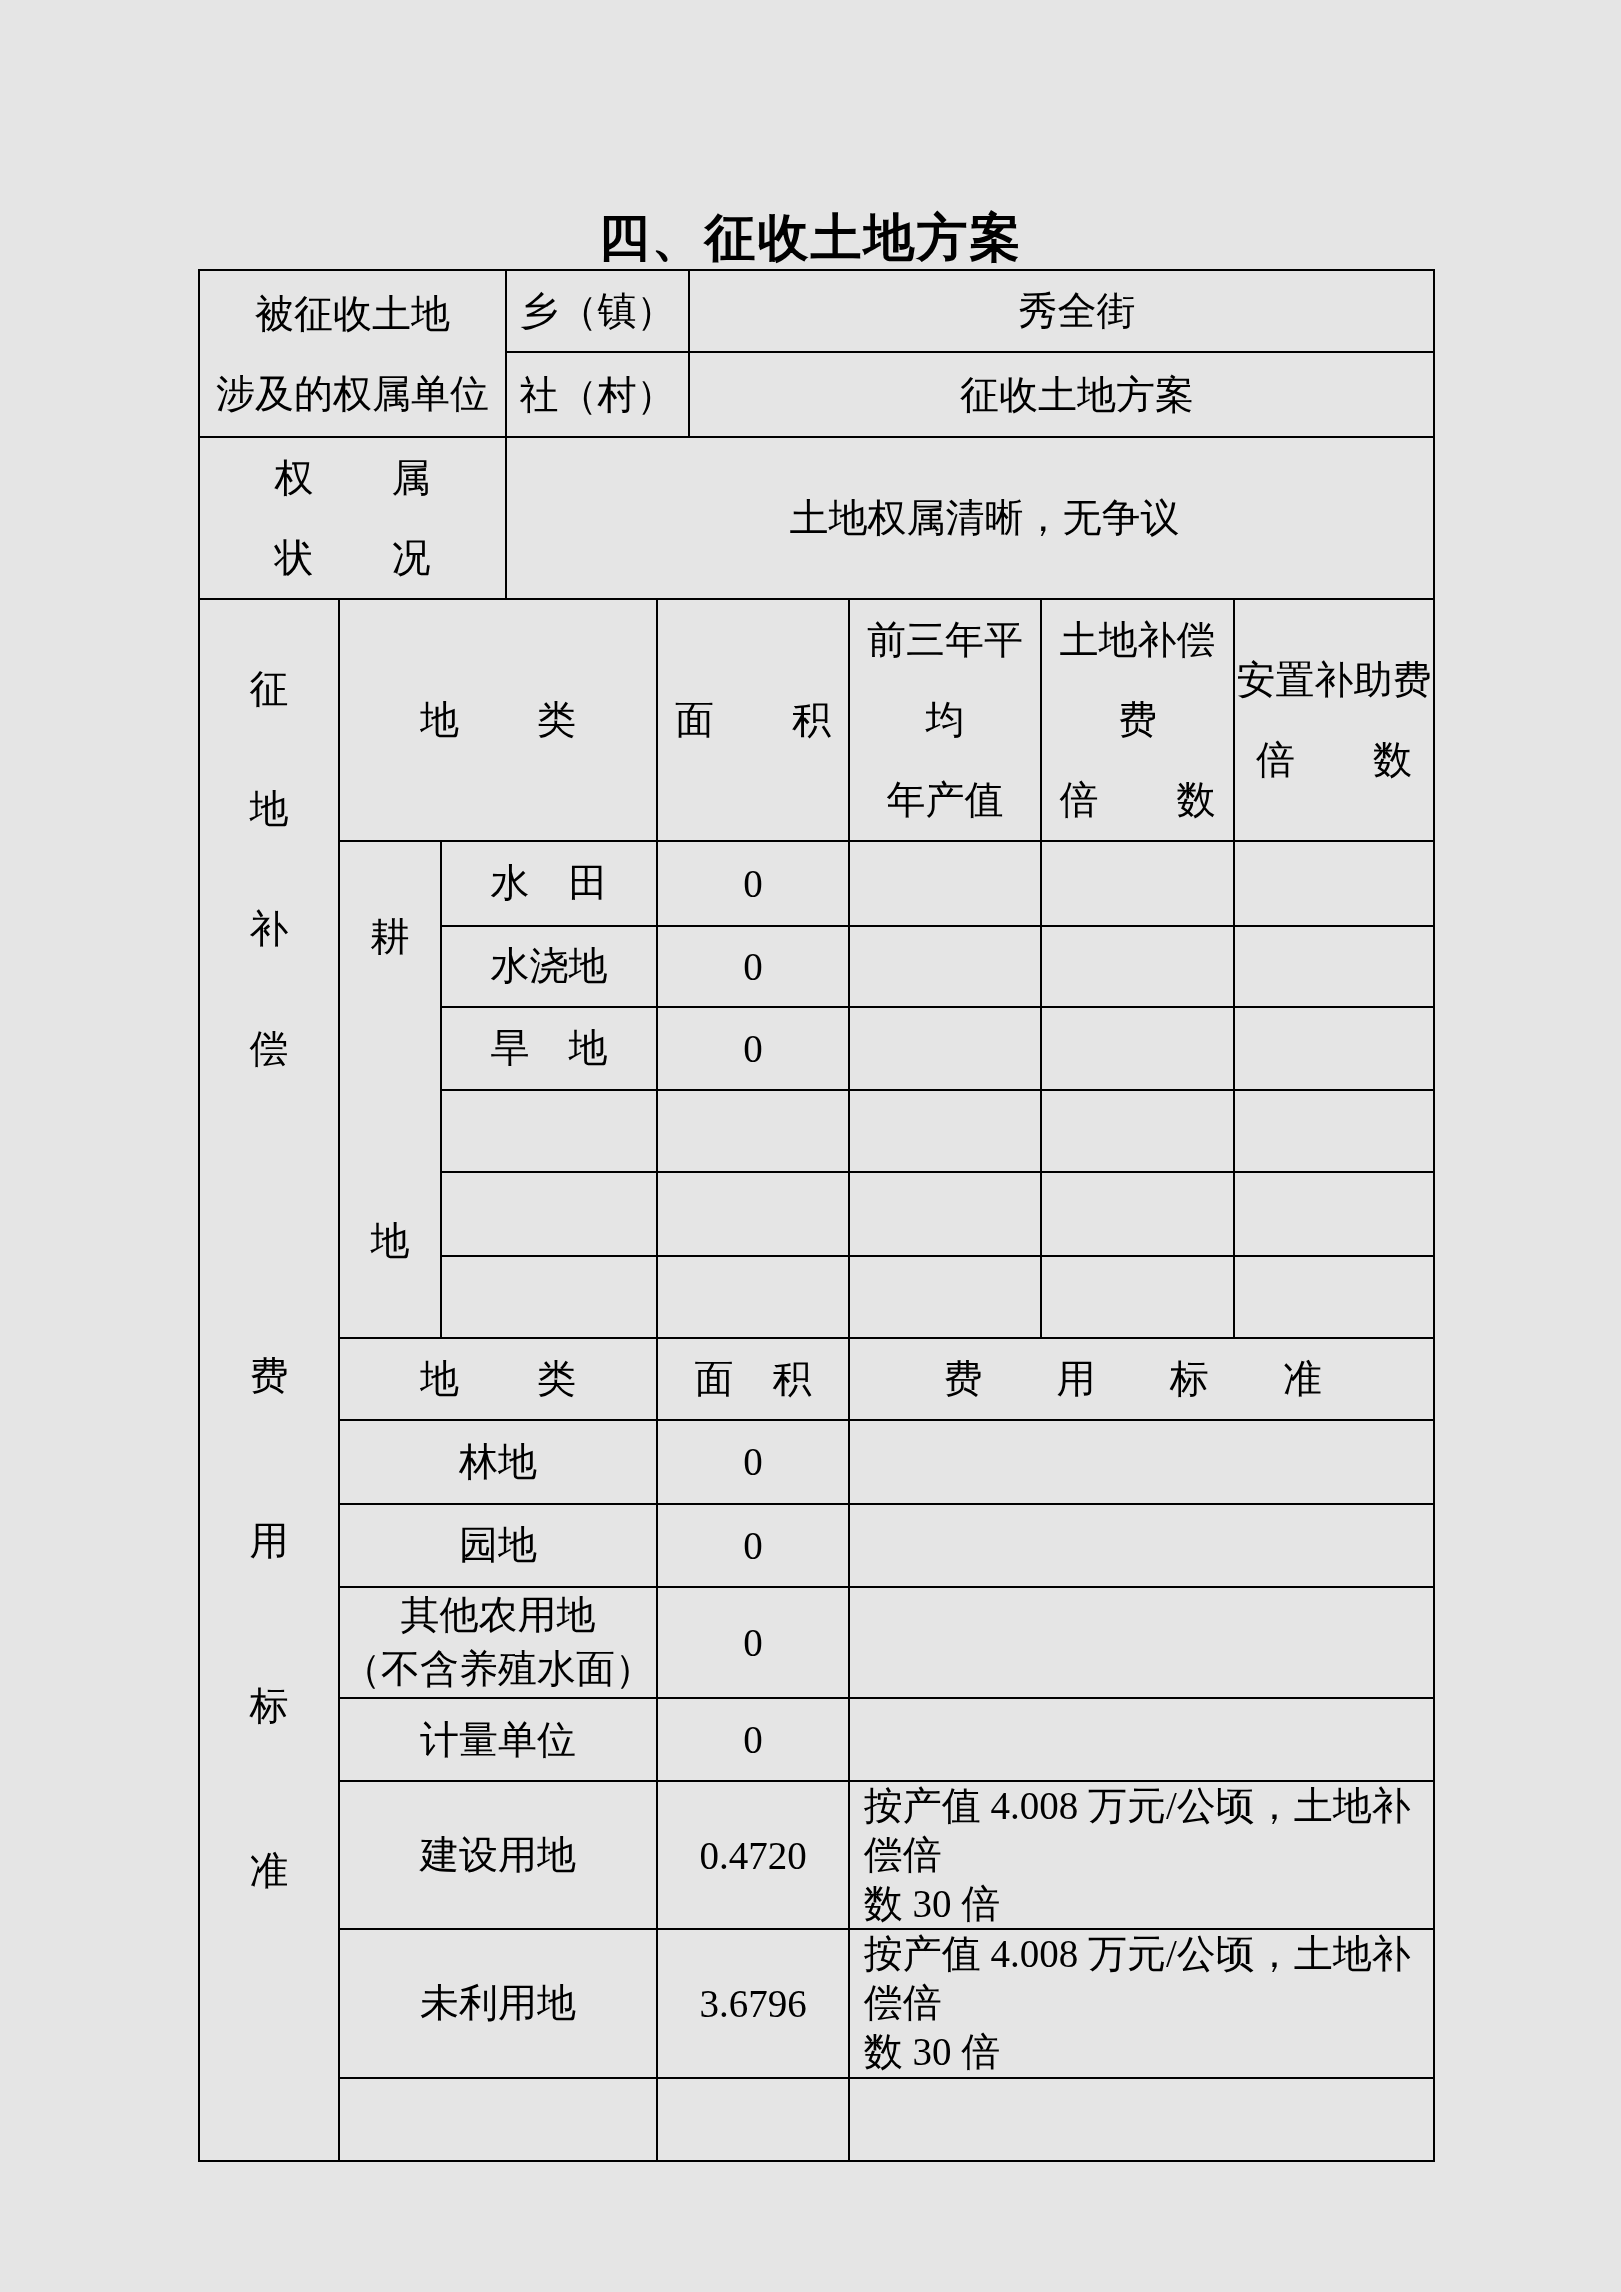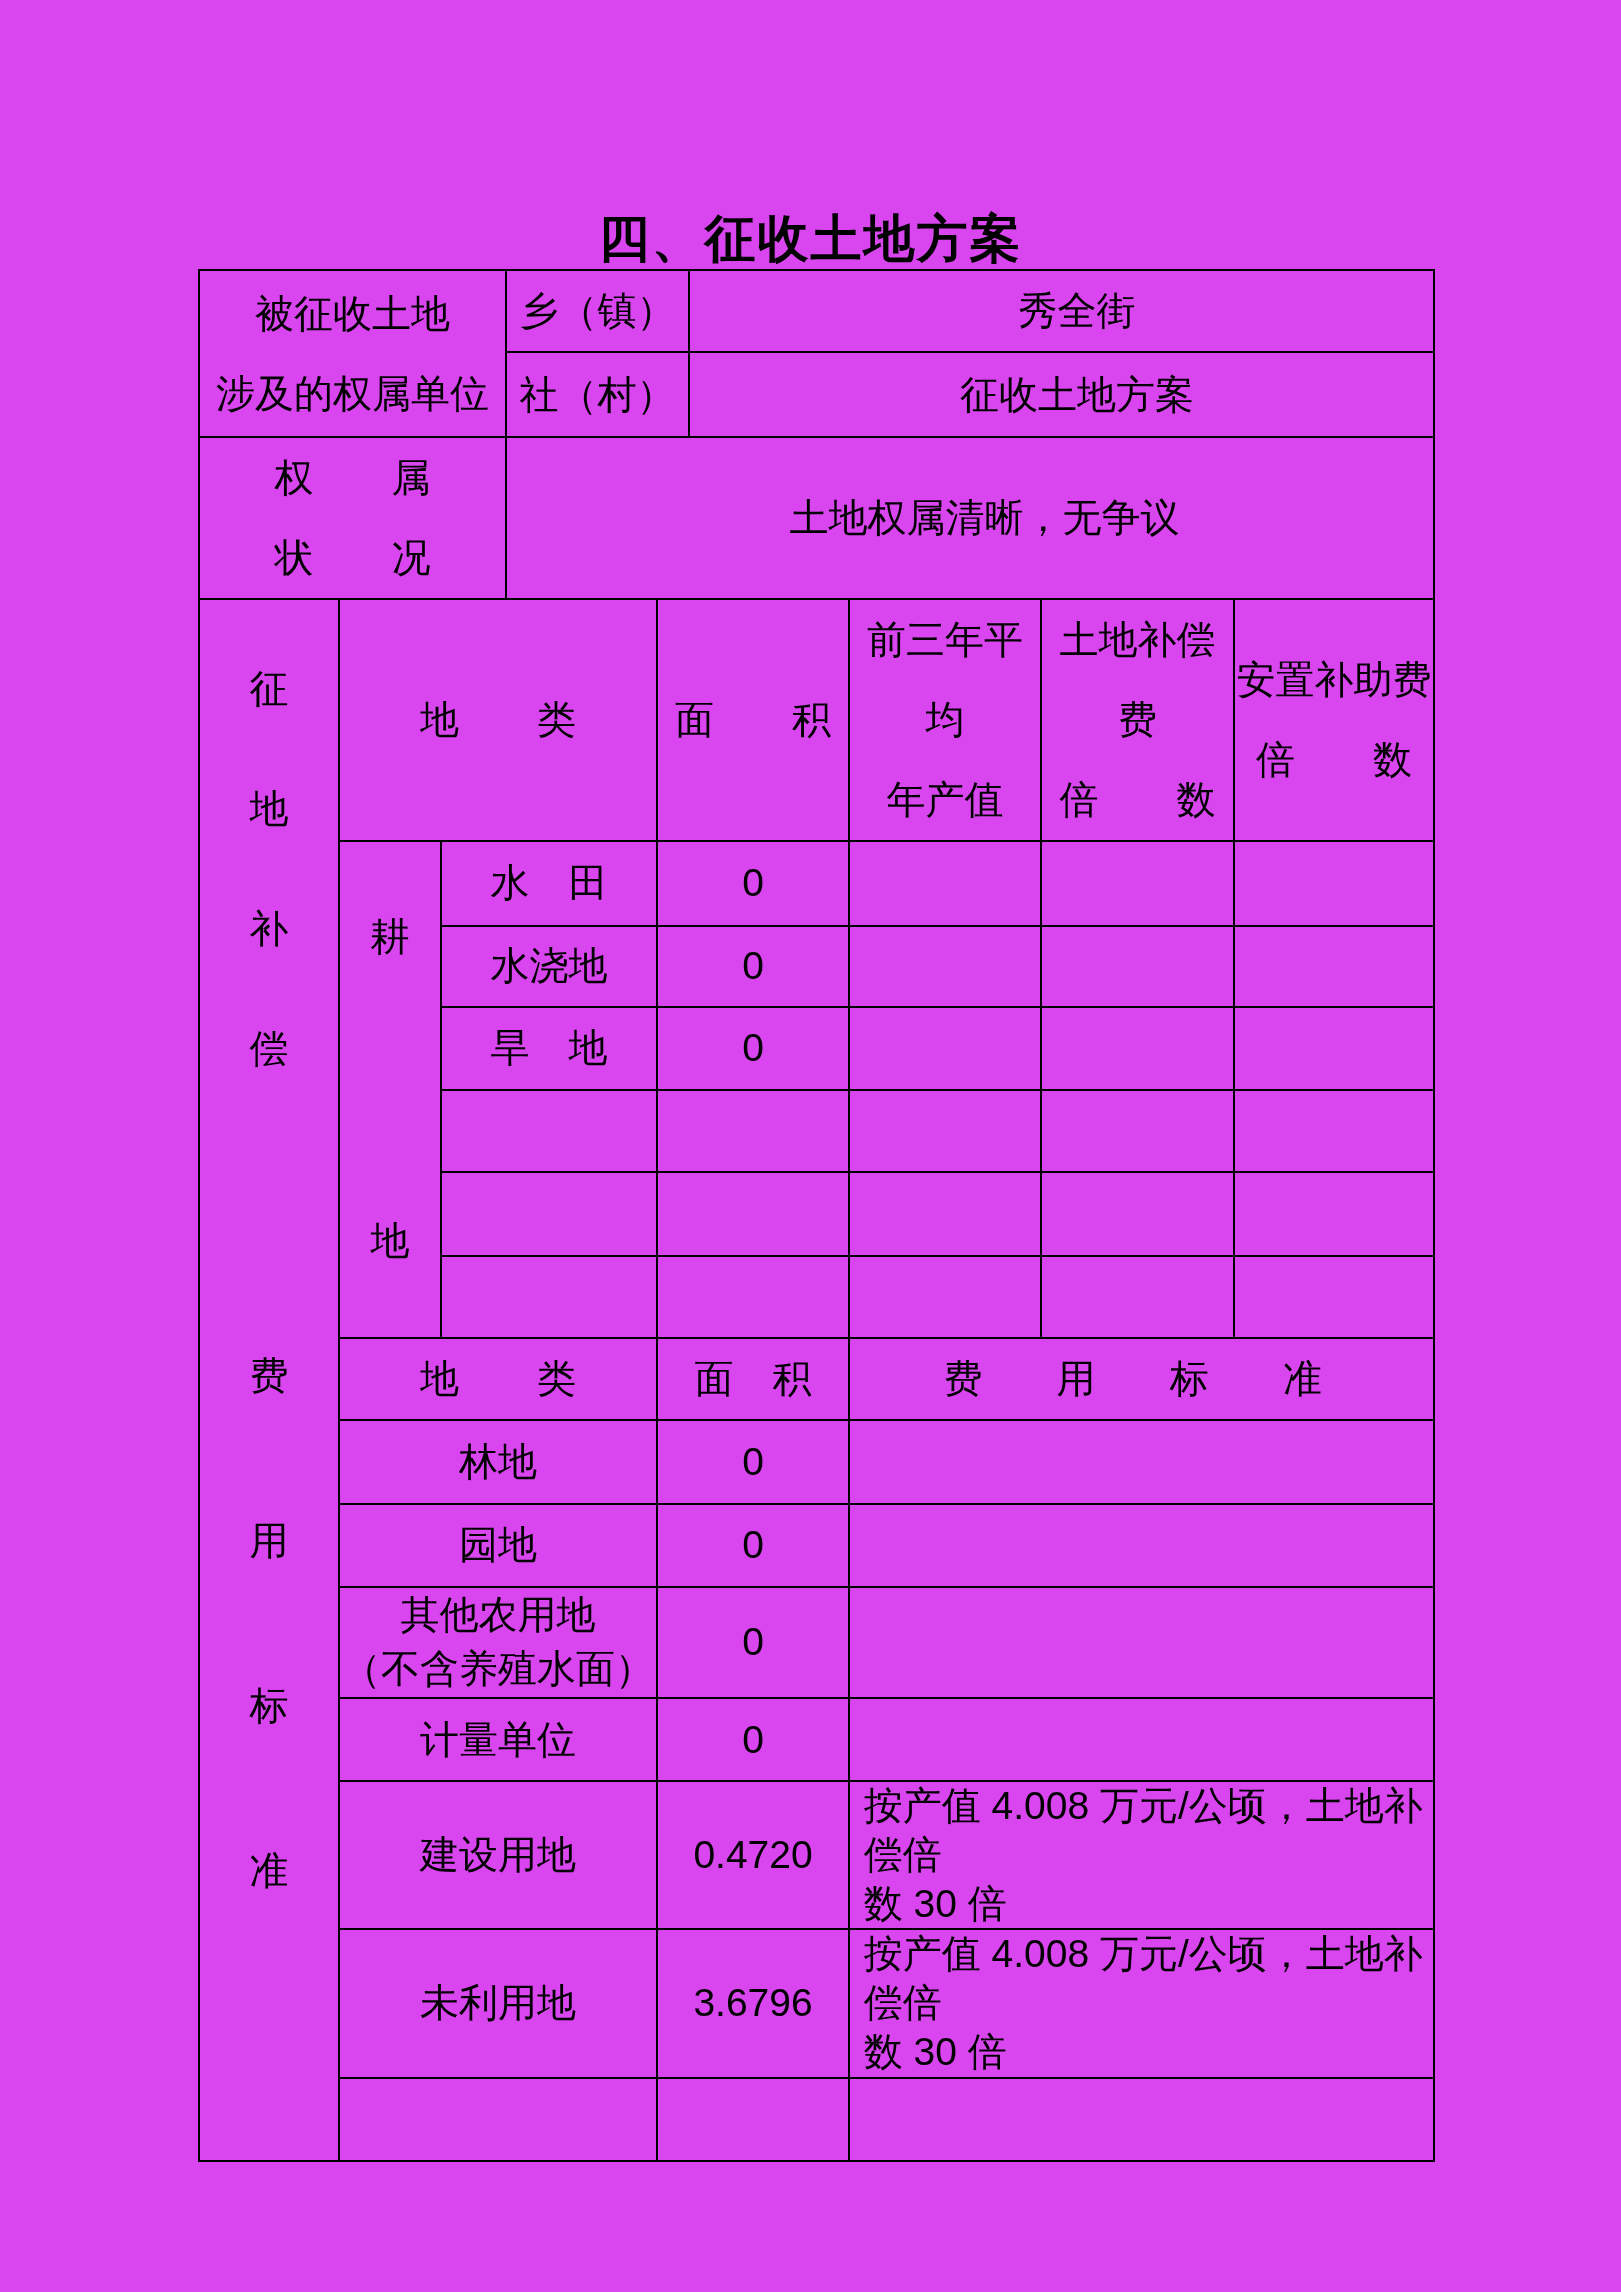--- a/index.html
+++ b/index.html
@@ -1,22 +1,22 @@
 <!DOCTYPE html>
 <html lang="zh"><head>
 <meta charset="utf-8">
 <style>
   html, body { margin: 0; padding: 0; background: #ffffff; }
   .page {
     position: relative;
     width: 1621px;
     height: 2293px;
-    background: #d946ef;
+    background: #e5e5e5;
     color: #000000;
-    font-family: Liberation Sans, sans-serif;
+    font-family: Liberation Serif, serif;
     overflow: hidden;
   }
   .doc-title {
     margin: 0;
     padding-top: 208px;
     text-align: center;
     font-size: 51px;
     line-height: 1.2;
     font-weight: bold;
     letter-spacing: 2px;

